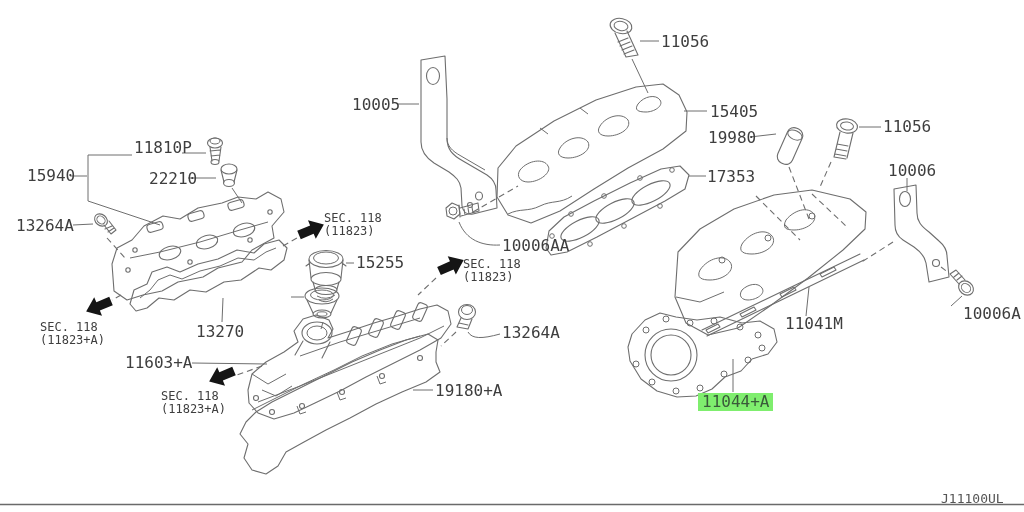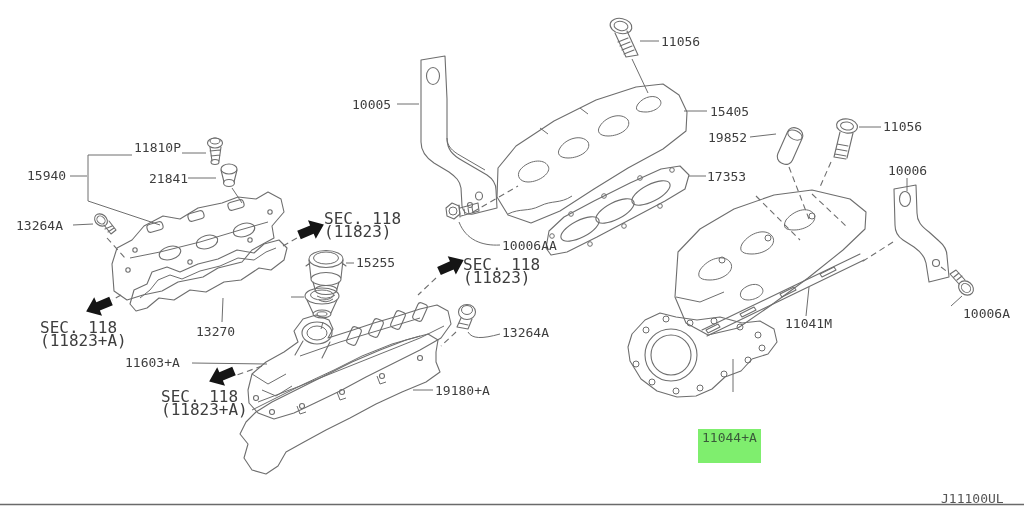--- a/index.html
+++ b/index.html
@@ -1,22 +1,22 @@
 <!DOCTYPE html>
 <html><head>
 <meta charset="utf-8">
 <style>
   html,body{margin:0;padding:0;background:#ffffff;}
   #stage{position:relative;width:1024px;height:512px;background:#ffffff;overflow:hidden;
          font-family:"DejaVu Sans Mono","Liberation Mono",monospace;}
   #art{position:absolute;left:0;top:0;}
-  .lbl{position:absolute;font-size:13px;line-height:15px;color:#3e3e3e;white-space:nowrap;}
-  .sec{position:absolute;font-size:16px;line-height:13px;color:#3e3e3e;white-space:nowrap;}
+  .lbl{position:absolute;font-size:16px;line-height:15px;color:#3e3e3e;white-space:nowrap;}
+  .sec{position:absolute;font-size:12px;line-height:13px;color:#3e3e3e;white-space:nowrap;}
   .code{position:absolute;font-size:13px;color:#555;white-space:nowrap;}
-  .hl{padding:1px 4px 18px 4px;margin-top:36px;}
+  .hl{padding:1px 4px 2px 4px;}
   .ln{fill:none;stroke:#6e6e6e;stroke-width:1.1;stroke-linejoin:round;stroke-linecap:round;}
   .thin{fill:none;stroke:#6e6e6e;stroke-width:1;}
   .dash{fill:none;stroke:#6e6e6e;stroke-width:1.1;stroke-dasharray:6 4;}
   .blk{fill:#151515;stroke:none;}
   .rule{stroke:#6a6a6a;stroke-width:1.6;}
 </style>
 </head>
 <body>
 
 <div id="stage">
@@ -254,26 +254,26 @@
     <path class="thin" d="M413,390 L433,390"></path>
   </g>
 
   <line class="rule" x1="0" y1="504.5" x2="1024" y2="504.5"></line>
 </svg>
 
   <div class="lbl" style="left:661px;top:34px">11056</div>
   <div class="lbl" style="left:352px;top:97px">10005</div>
   <div class="lbl" style="left:710px;top:104px">15405</div>
   <div class="lbl" style="left:883px;top:119px">11056</div>
-  <div class="lbl" style="left:708px;top:130px">19852</div>
+  <div class="lbl" style="left:708px;top:130px">19980</div>
   <div class="lbl" style="left:134px;top:140px">11810P</div>
   <div class="lbl" style="left:888px;top:163px">10006</div>
   <div class="lbl" style="left:27px;top:168px">15940</div>
   <div class="lbl" style="left:707px;top:169px">17353</div>
-  <div class="lbl" style="left:149px;top:171px">21841</div>
+  <div class="lbl" style="left:149px;top:171px">22210</div>
   <div class="lbl" style="left:16px;top:218px">13264A</div>
   <div class="lbl" style="left:502px;top:238px">10006AA</div>
   <div class="lbl" style="left:356px;top:255px">15255</div>
   <div class="lbl" style="left:245px;top:289px"></div>
   <div class="lbl" style="left:196px;top:324px">13270</div>
   <div class="lbl" style="left:502px;top:325px">13264A</div>
   <div class="lbl" style="left:785px;top:316px">11041M</div>
   <div class="lbl" style="left:963px;top:306px">10006A</div>
   <div class="lbl" style="left:125px;top:355px">11603+A</div>
   <div class="lbl" style="left:435px;top:383px">19180+A</div>

